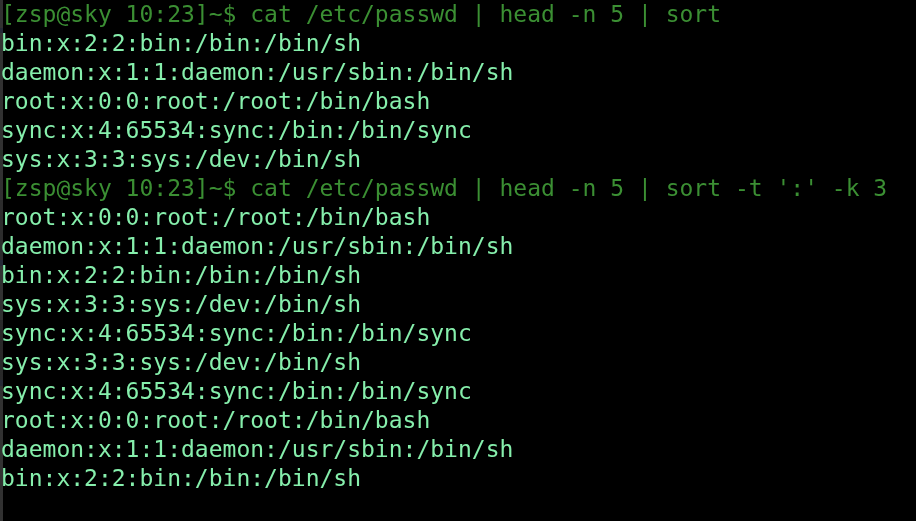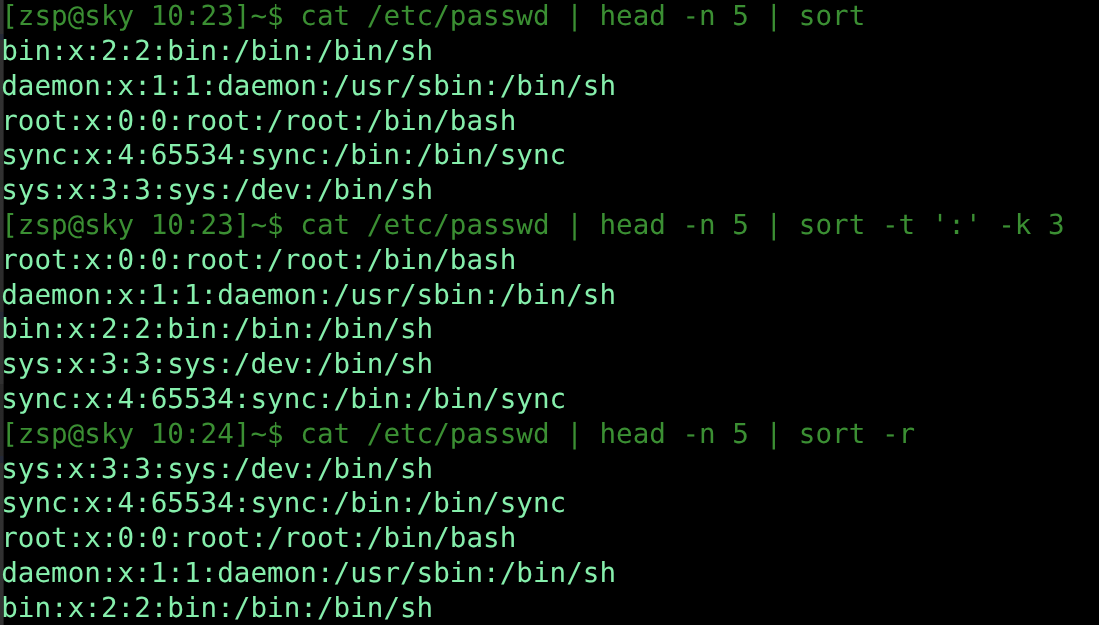--- a/index.html
+++ b/index.html
@@ -76,20 +76,19 @@
       <div class="line out">daemon:x:1:1:daemon:/usr/sbin:/bin/sh</div>
       <div class="line out">root:x:0:0:root:/root:/bin/bash</div>
       <div class="line out">sync:x:4:65534:sync:/bin:/bin/sync</div>
       <div class="line out">sys:x:3:3:sys:/dev:/bin/sh</div>
       <div class="line prompt">[zsp@sky 10:23]~$ cat /etc/passwd | head -n 5 | sort -t ':' -k 3</div>
       <div class="line out">root:x:0:0:root:/root:/bin/bash</div>
       <div class="line out">daemon:x:1:1:daemon:/usr/sbin:/bin/sh</div>
       <div class="line out">bin:x:2:2:bin:/bin:/bin/sh</div>
       <div class="line out">sys:x:3:3:sys:/dev:/bin/sh</div>
       <div class="line out">sync:x:4:65534:sync:/bin:/bin/sync</div>
-      <div class="line prompt">[zsp@sky 10:24]~$ cat /etc/passwd | head -n 5 | sort -r</div>
       <div class="line out">sys:x:3:3:sys:/dev:/bin/sh</div>
       <div class="line out">sync:x:4:65534:sync:/bin:/bin/sync</div>
       <div class="line out">root:x:0:0:root:/root:/bin/bash</div>
       <div class="line out">daemon:x:1:1:daemon:/usr/sbin:/bin/sh</div>
       <div class="line out">bin:x:2:2:bin:/bin:/bin/sh</div>
     </div>
 </div>
 
 </body></html>

